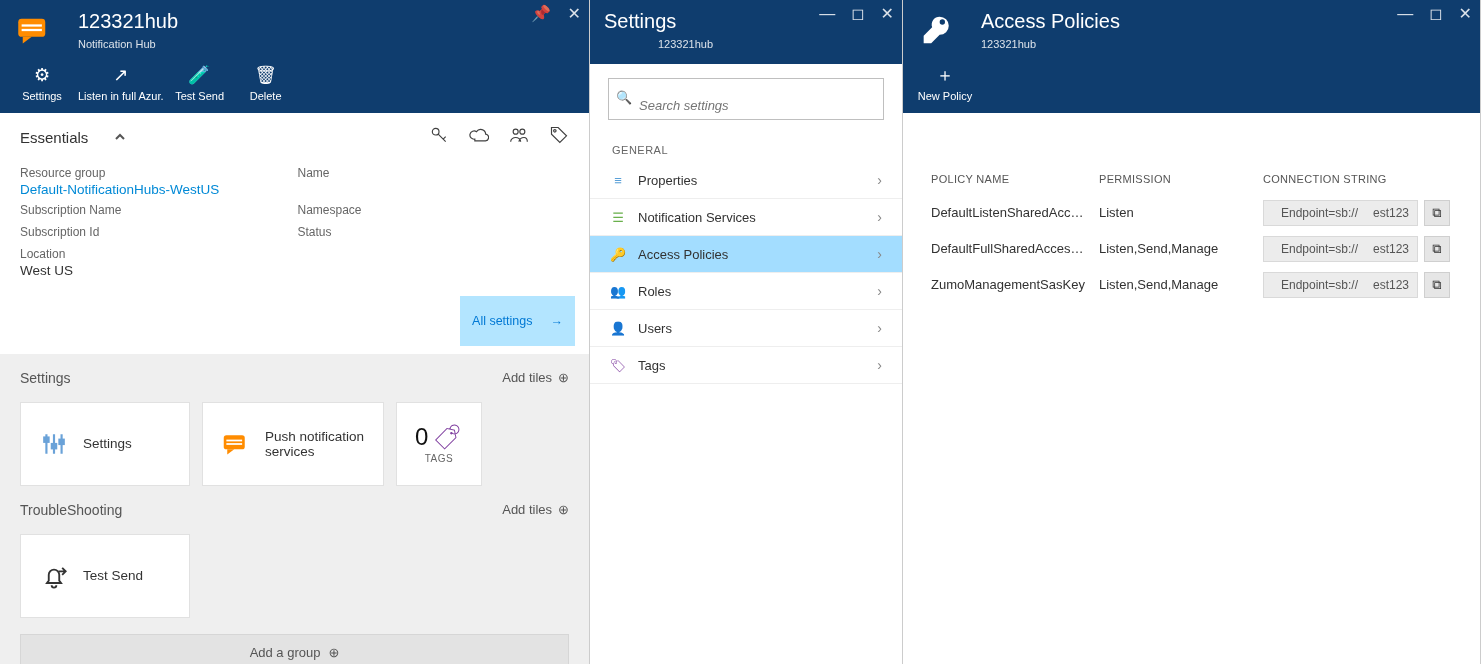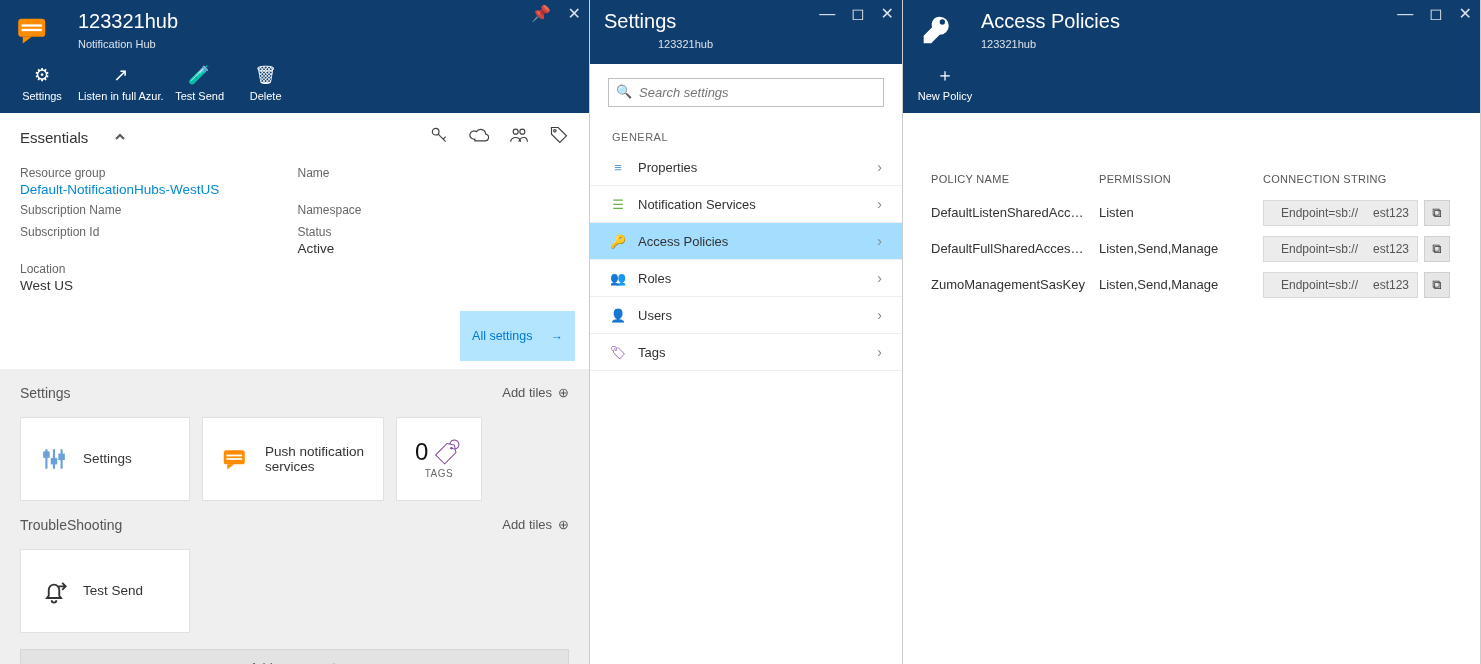--- a/index.html
+++ b/index.html
@@ -42,21 +42,21 @@
   .tile{background:#fff;border:1px solid #e1e1e1;height:84px;display:flex;align-items:center;gap:14px;padding:0 18px;cursor:pointer;min-width:170px;}
   .tile.small{min-width:86px;justify-content:center;flex-direction:column;gap:2px;padding:10px 0;}
   .tile .ticon{font-size:26px;width:30px;display:flex;justify-content:center;}
   .tile .tlabel{font-size:13.5px;color:#333;}
   .tile.small .big{font-size:24px;color:#111;display:flex;align-items:center;gap:4px;}
   .tile.small .cap{font-size:10px;letter-spacing:.5px;color:#666;}
   .add-group{background:#e3e3e3;border:1px solid #d6d6d6;text-align:center;padding:10px;color:#555;cursor:pointer;display:flex;justify-content:center;gap:8px;}
 
   
   .search-wrap{padding:14px 18px 10px 18px;}
-  .search{width:100%;border:1px solid #bfbfbf;padding:6px 10px 6px 30px;font-size:13px;font-style:italic;color:#888;background:#fff;}
+  .search{width:100%;border:1px solid #bfbfbf;padding:19px 10px 6px 30px;font-size:13px;font-style:italic;color:#888;background:#fff;}
   .search-wrap{position:relative;}
   .search-wrap .sicon{position:absolute;left:26px;top:50%;transform:translateY(-50%);color:#999;font-size:13px;}
   .cat{padding:14px 22px 6px 22px;font-size:11px;letter-spacing:.5px;color:#666;}
   .srow{display:flex;align-items:center;justify-content:space-between;padding:10px 20px;border-bottom:1px solid #eee;cursor:pointer;}
   .srow.sel{background:#a3ddff;}
   .srow .l{display:flex;align-items:center;gap:12px;}
   .sicon-sq{width:16px;display:flex;justify-content:center;}
   .chev{color:#888;font-size:14px;}
 
   
@@ -162,21 +162,20 @@
       <div class="kv">
         <label>Namespace</label>
         <div class="val"></div>
       </div>
       <div class="kv">
         <label>Subscription Id</label>
         <div class="val"></div>
       </div>
       <div class="kv">
         <label>Status</label>
-        <div class="val">Active</div>
       </div>
       <div class="kv">
         <label>Location</label>
         <div class="val">West US</div>
       </div>
     </div>
 
     <div class="all-settings-wrap">
       <div class="all-settings">
         <span>All settings</span>

